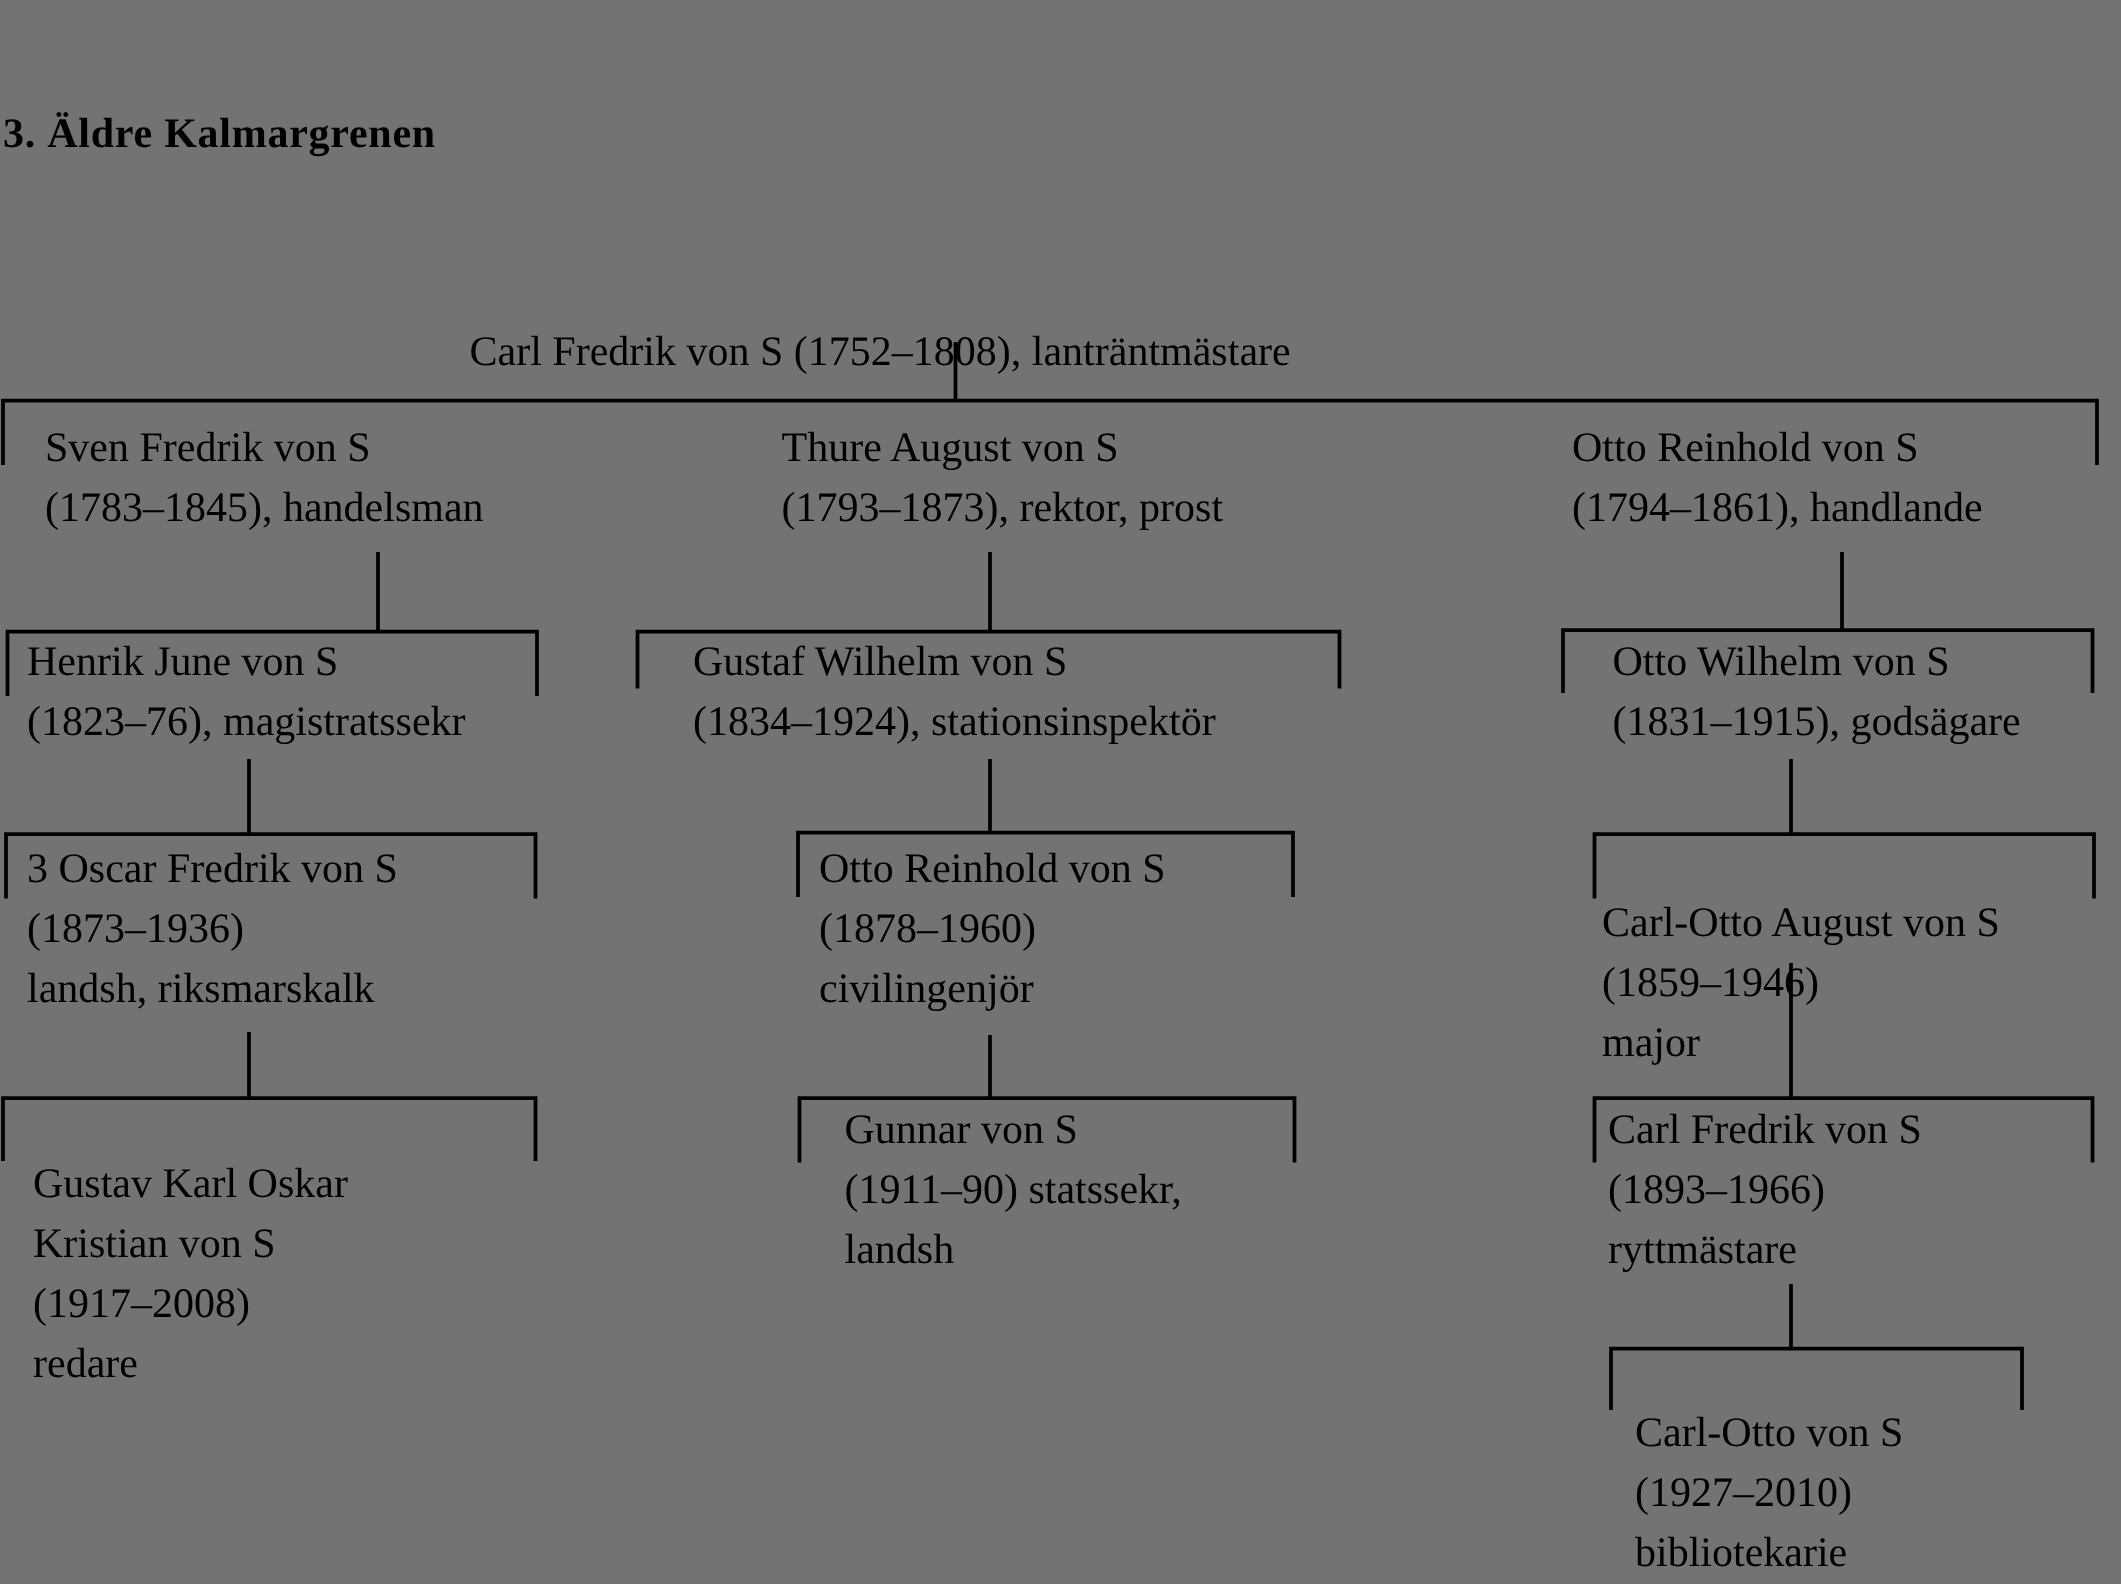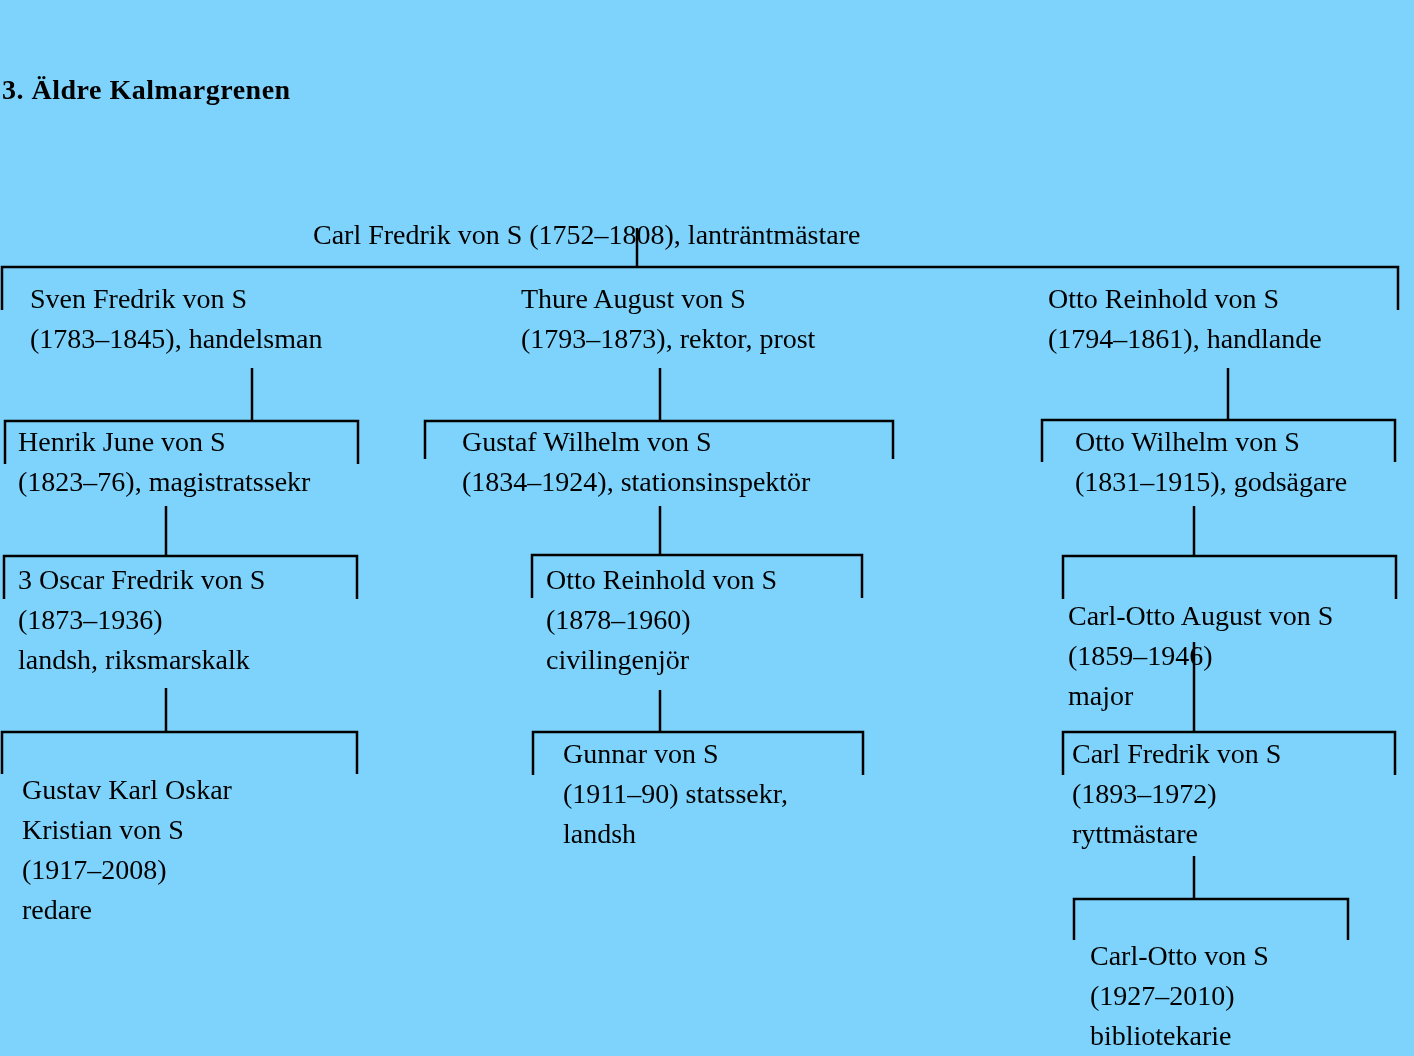--- a/index.html
+++ b/index.html
@@ -4,21 +4,21 @@
 <style>
   html, body {
     margin: 0;
     padding: 0;
     background: #ffffff;
   }
   .canvas {
     position: relative;
     width: 1414px;
     height: 1056px;
-    background: #7dd3fc;
+    background: #737373;
     font-family: "Liberation Serif", "DejaVu Serif", serif;
     color: #000000;
     overflow: hidden;
   }
   .page-title {
     position: absolute;
     left: 2px;
     top: 70px;
     margin: 0;
     font-size: 28px;
@@ -125,20 +125,20 @@
   <div class="node" style="left:22px; top:734px;margin-top:36px;">Gustav Karl Oskar
 Kristian von S
 (1917–2008)
 redare</div>
 
   <div class="node" style="left:563px; top:734px;">Gunnar von S
 (1911–90) statssekr,
 landsh</div>
 
   <div class="node" style="left:1072px; top:734px;">Carl Fredrik von S
-(1893–1972)
+(1893–1966)
 ryttmästare</div>
 
   <div class="node" style="left:1090px; top:936px;">Carl-Otto von S
 (1927–2010)
 bibliotekarie</div>
 
 </div>
 
 </body></html>

